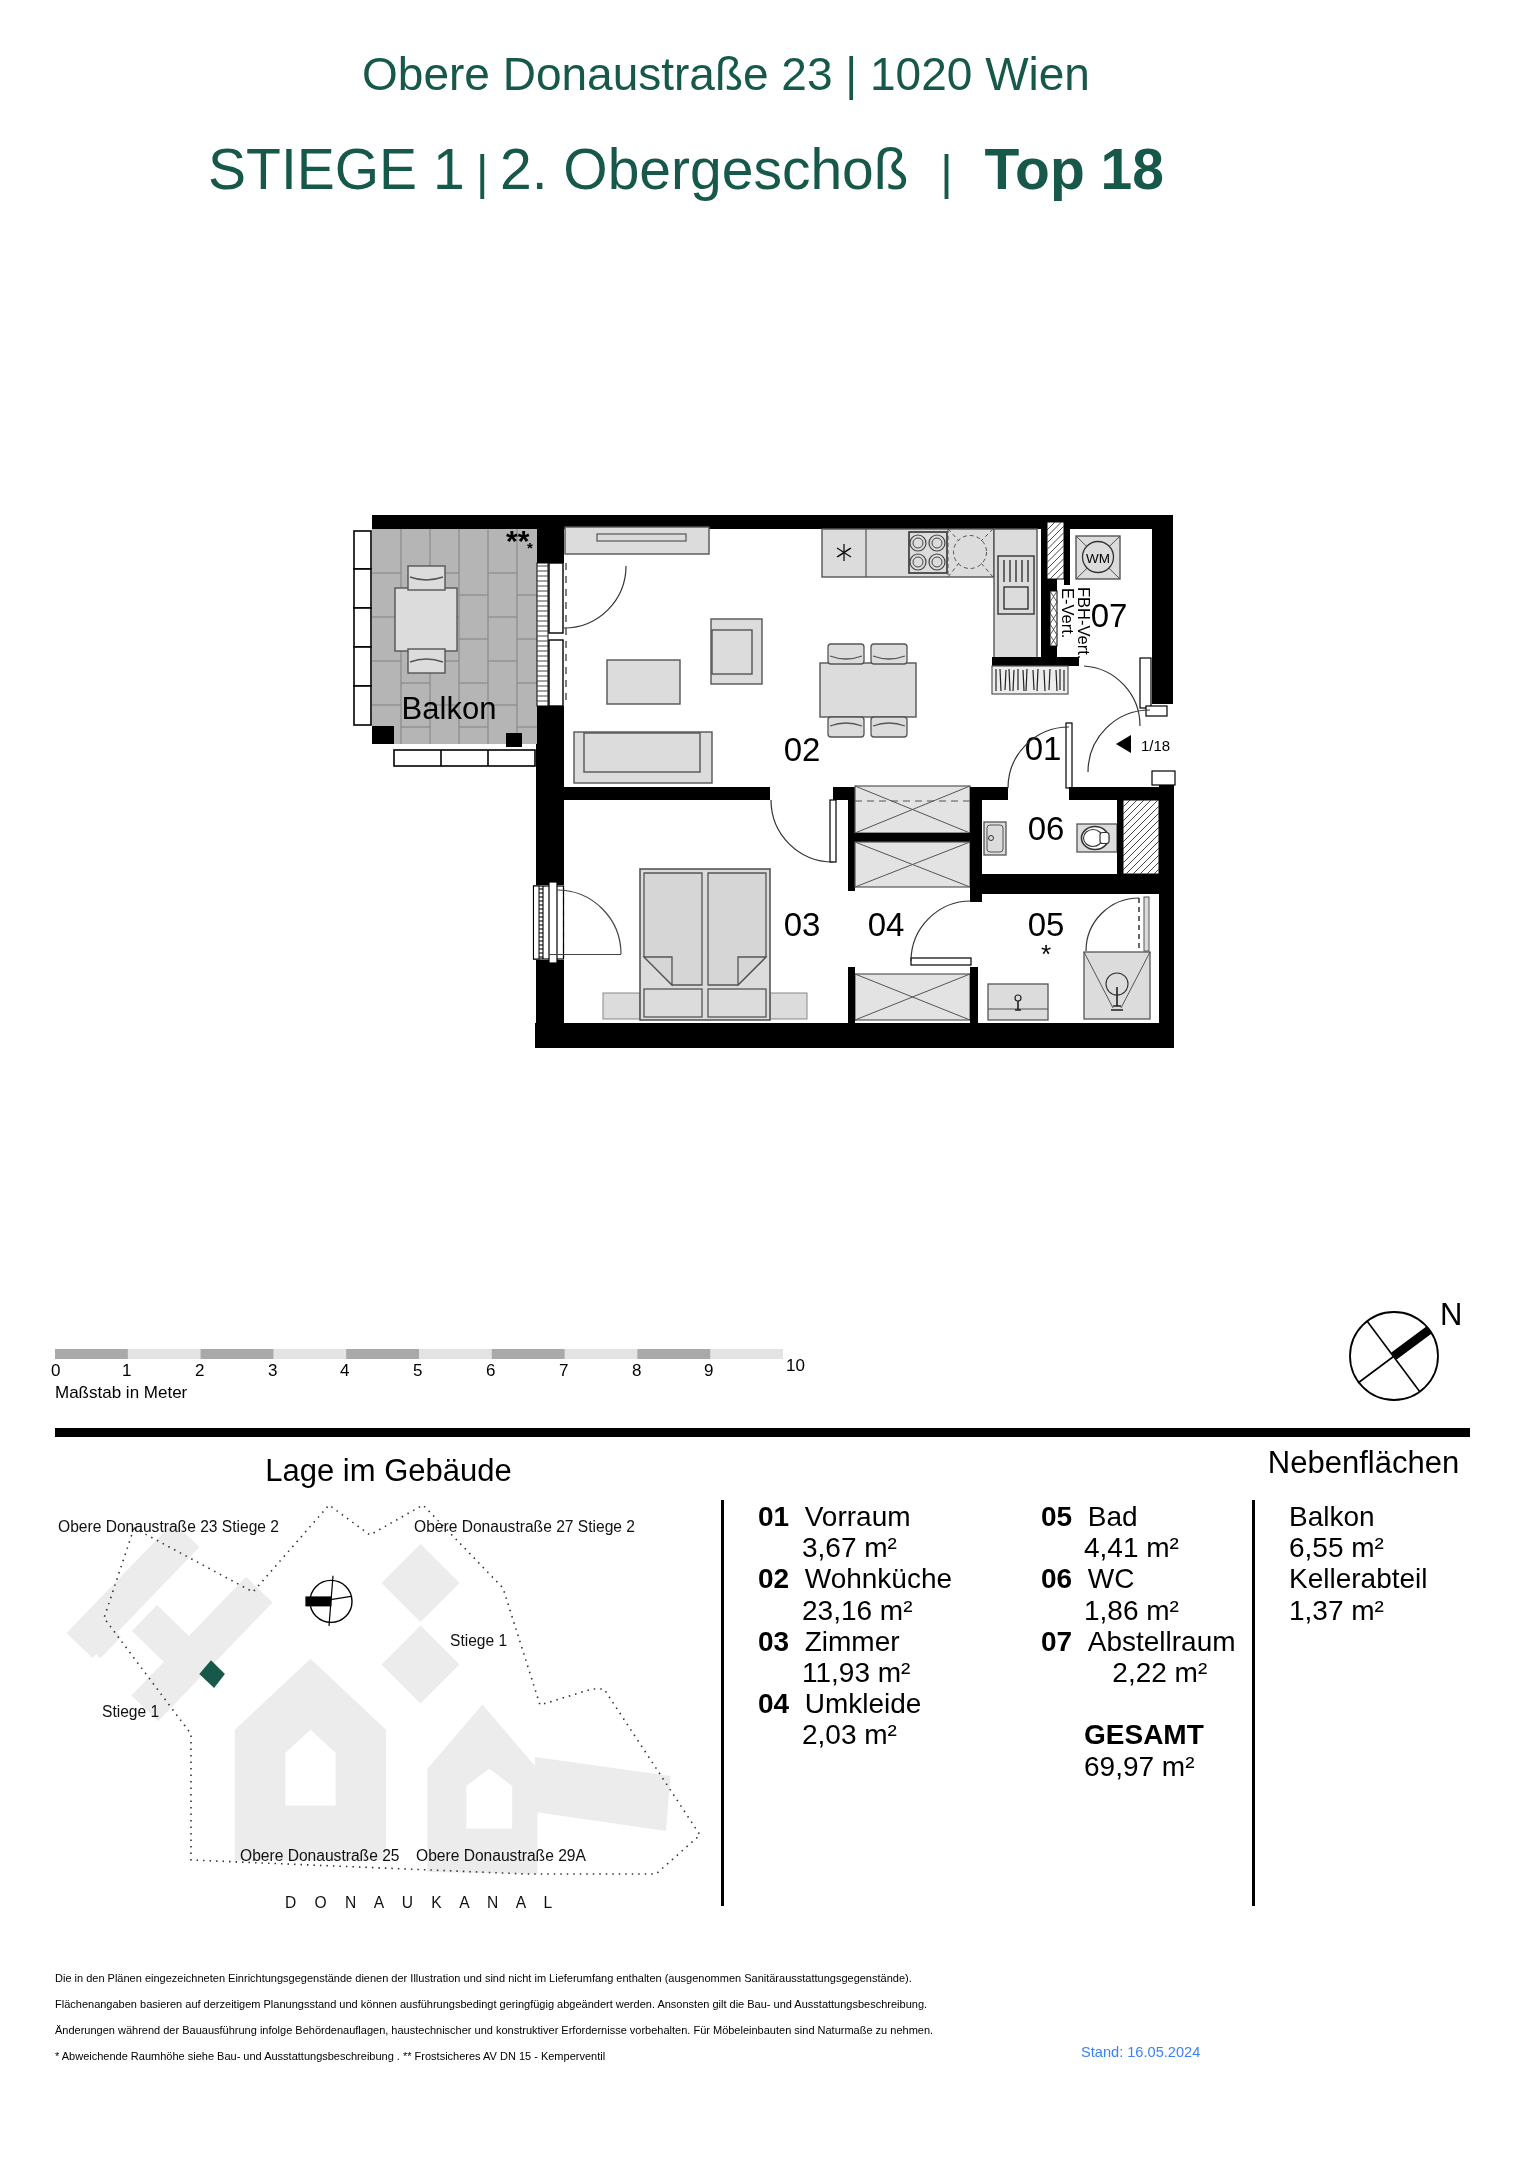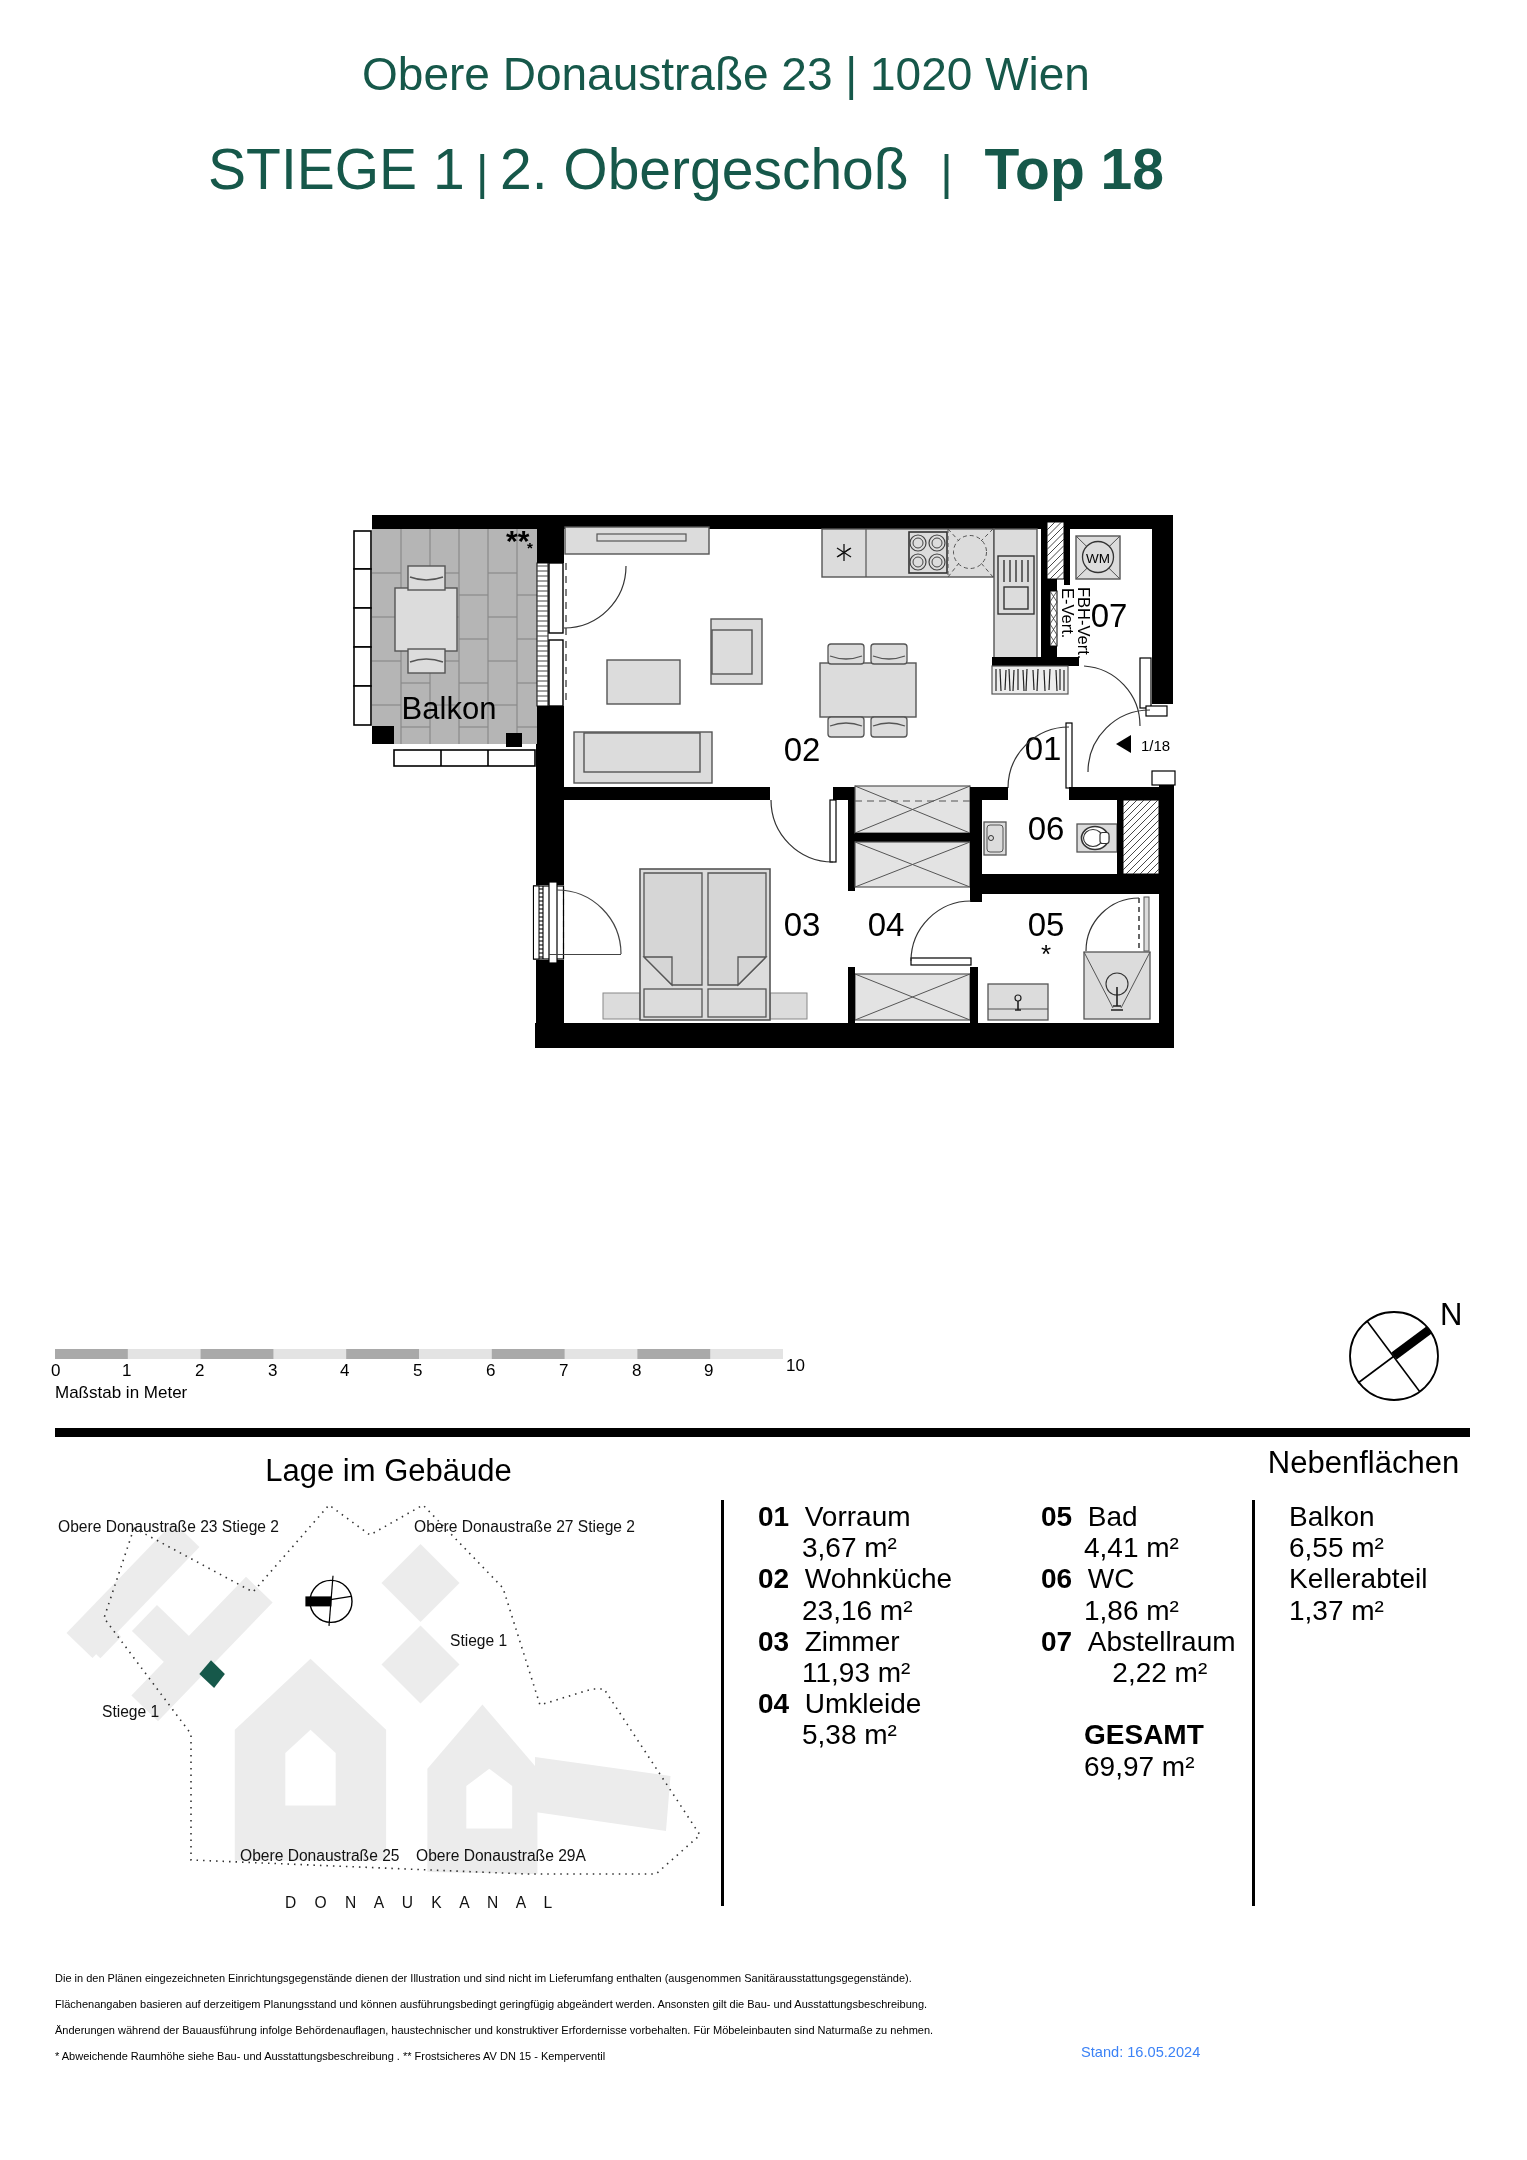--- a/index.html
+++ b/index.html
@@ -535,21 +535,21 @@
 <div class="abs" style="left:1255px;top:1445px;width:217px;text-align:center;font-size:31px;color:#000;">Nebenflächen</div>
 
 <div class="abs" style="left:758px;top:1501px;font-size:28px;line-height:31.2px;color:#000;">
 <div><b>01</b>&nbsp;&nbsp;Vorraum</div>
 <div style="padding-left:44px;">3,67 m²</div>
 <div><b>02</b>&nbsp;&nbsp;Wohnküche</div>
 <div style="padding-left:44px;">23,16 m²</div>
 <div><b>03</b>&nbsp;&nbsp;Zimmer</div>
 <div style="padding-left:44px;">11,93 m²</div>
 <div><b>04</b>&nbsp;&nbsp;Umkleide</div>
-<div style="padding-left:44px;">5,38 m²</div>
+<div style="padding-left:44px;">2,03 m²</div>
 </div>
 
 <div class="abs" style="left:1041px;top:1501px;font-size:28px;line-height:31.2px;color:#000;">
 <div><b>05</b>&nbsp;&nbsp;Bad</div>
 <div style="padding-left:43px;">4,41 m²</div>
 <div><b>06</b>&nbsp;&nbsp;WC</div>
 <div style="padding-left:43px;">1,86 m²</div>
 <div><b>07</b>&nbsp;&nbsp;Abstellraum</div>
 <div style="padding-left:43px;text-align:center;">2,22 m²</div>
 <div>&nbsp;</div>

